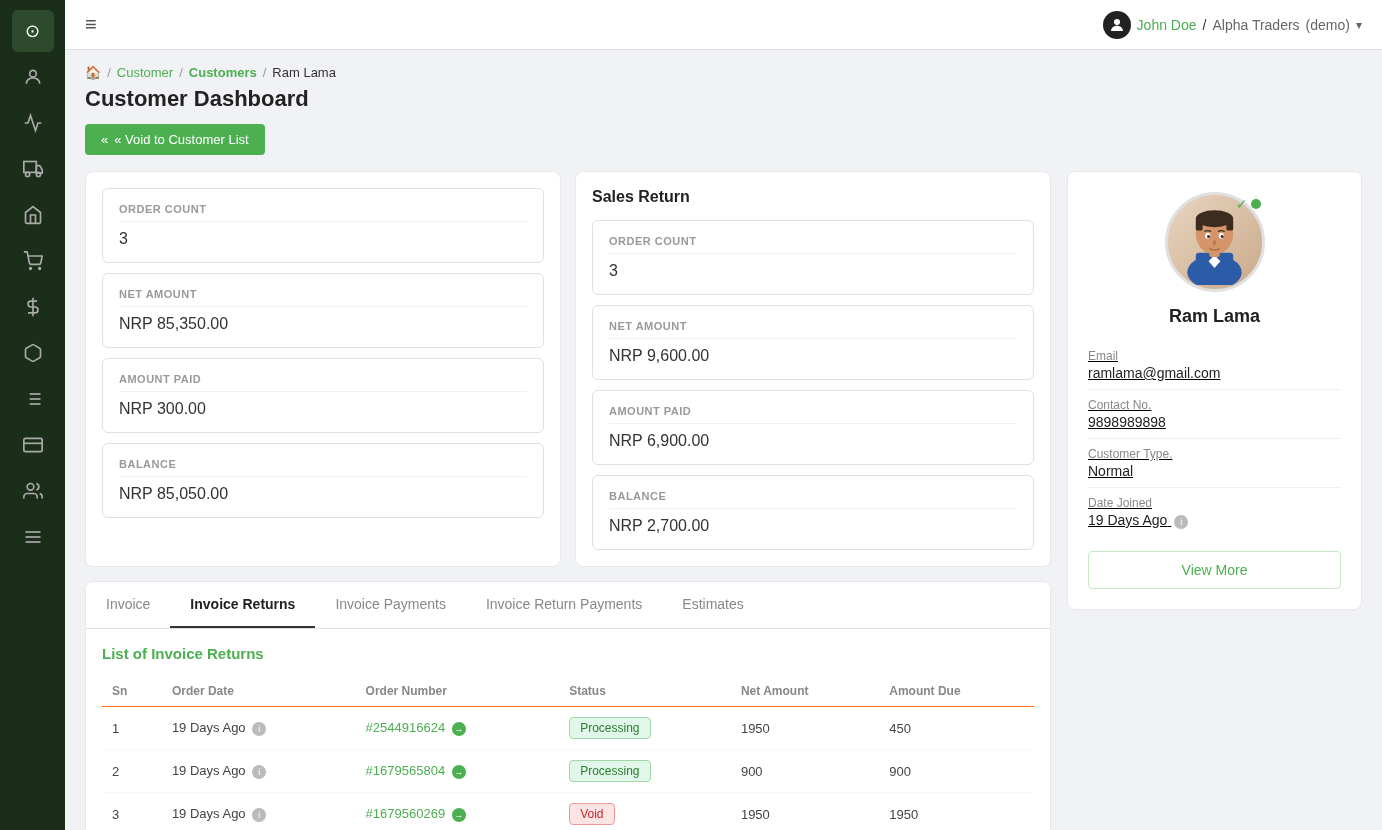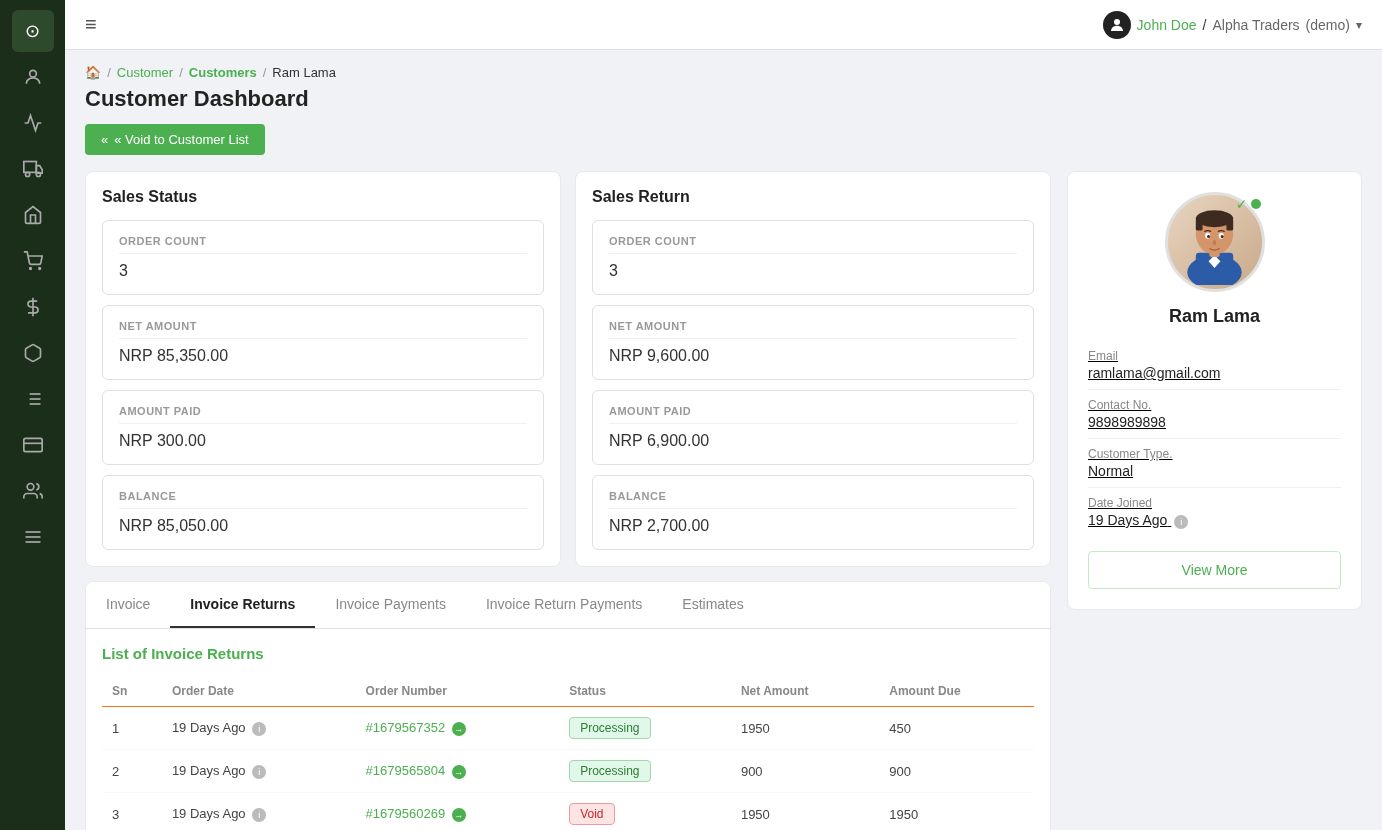--- a/index.html
+++ b/index.html
@@ -472,21 +472,20 @@
       <span>« Void to Customer List</span>
     </button>
 
     <div class="dashboard-layout">
 
       <div class="dashboard-left">
 
         <div style="display:flex; gap:14px;">
 
           <div class="stats-section" style="flex:1;">
-            <div class="stats-section-title">Sales Status</div>
             <div class="stats-grid">
               <div class="stat-card">
                 <div class="stat-label">ORDER COUNT</div>
                 <div class="stat-value">3</div>
               </div>
               <div class="stat-card">
                 <div class="stat-label">NET AMOUNT</div>
                 <div class="stat-value">NRP 85,350.00</div>
               </div>
               <div class="stat-card">
@@ -545,21 +544,21 @@
                 </tr>
               </thead>
               <tbody id="returns-tbody">
               <tr>
       <td>1</td>
       <td>
         19 Days Ago
         <span class="info-icon">i</span>
       </td>
       <td>
-        <a href="#">#1679567352</a>
+        <a href="#">#2544916624</a>
         <span class="order-link-icon">→</span>
       </td>
       <td>
         <span class="badge badge-processing">Processing</span>
       </td>
       <td>1950</td>
       <td>450</td>
     </tr>
                   <tr>
       <td>2</td>

